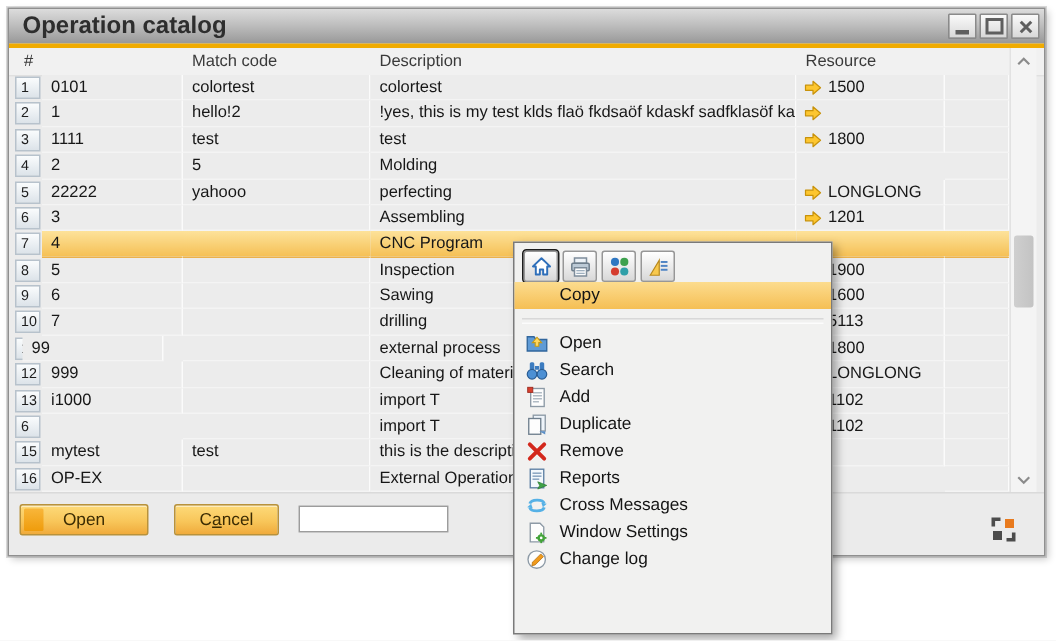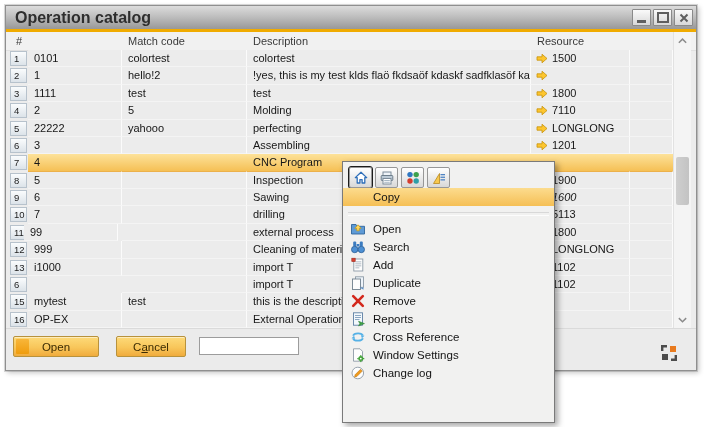--- a/index.html
+++ b/index.html
@@ -141,23 +141,20 @@
             <span class="cell res" style="left: 525px; width: 99px;"><svg viewBox="0 0 12 11" class="link-arrow">
                 <path d="M1 3.8 H6 V1.2 L11 5.5 6 9.8 V7.2 H1 Z" fill="#fdc62f" stroke="#c8920a" stroke-width="0.8" stroke-linejoin="round"></path>
               </svg><span>1800</span></span>
             <span class="cell" style="left: 624px; width: 43px;"></span>
           </div>
           <div class="trow" style="top: 52.125px;">
             <span class="numcell">4</span>
             <span class="cell" style="left: 22px; width: 94px;">2</span>
             <span class="cell" style="left: 116px; width: 125px;">5</span>
             <span class="cell" style="left: 241px; width: 284px;">Molding</span>
-            <span class="cell res" style="left: 525px; width: 99px;"><svg viewBox="0 0 12 11" class="link-arrow">
-                <path d="M1 3.8 H6 V1.2 L11 5.5 6 9.8 V7.2 H1 Z" fill="#fdc62f" stroke="#c8920a" stroke-width="0.8" stroke-linejoin="round"></path>
-              </svg><span>7110</span></span>
             <span class="cell" style="left: 624px; width: 43px;"></span>
           </div>
           <div class="trow" style="top: 69.5px;">
             <span class="numcell">5</span>
             <span class="cell" style="left: 22px; width: 94px;">22222</span>
             <span class="cell" style="left: 116px; width: 125px;">yahooo</span>
             <span class="cell" style="left: 241px; width: 284px;">perfecting</span>
             <span class="cell res" style="left: 525px; width: 99px;"><svg viewBox="0 0 12 11" class="link-arrow">
                 <path d="M1 3.8 H6 V1.2 L11 5.5 6 9.8 V7.2 H1 Z" fill="#fdc62f" stroke="#c8920a" stroke-width="0.8" stroke-linejoin="round"></path>
               </svg><span>LONGLONG</span></span>
@@ -187,34 +184,34 @@
             <span class="cell" style="left: 116px; width: 125px;"></span>
             <span class="cell" style="left: 241px; width: 284px;">Inspection</span>
             <span class="cell res" style="left: 525px; width: 99px;"><span>1900</span></span>
             <span class="cell" style="left: 624px; width: 43px;"></span>
           </div>
           <div class="trow" style="top: 139px;">
             <span class="numcell">9</span>
             <span class="cell" style="left: 22px; width: 94px;">6</span>
             <span class="cell" style="left: 116px; width: 125px;"></span>
             <span class="cell" style="left: 241px; width: 284px;">Sawing</span>
-            <span class="cell res" style="left: 525px; width: 99px; font-style: italic;"><span>1600</span></span>
+            <span class="cell res" style="left: 525px; width: 99px;"><span>1600</span></span>
             <span class="cell" style="left: 624px; width: 43px;"></span>
           </div>
           <div class="trow" style="top: 156.375px;">
             <span class="numcell">10</span>
             <span class="cell" style="left: 22px; width: 94px;">7</span>
             <span class="cell" style="left: 116px; width: 125px;"></span>
             <span class="cell" style="left: 241px; width: 284px;">drilling</span>
             <span class="cell res" style="left: 525px; width: 99px;"><span>5113</span></span>
             <span class="cell" style="left: 624px; width: 43px;"></span>
           </div>
           <div class="trow" style="top: 173.75px;">
             <span class="numcell">11</span>
-            <span class="cell" style="left: 18px; width: 94px;">99</span>
+            <span class="cell" style="left: 9px; width: 94px;">99</span>
             <span class="cell" style="left: 116px; width: 125px;"></span>
             <span class="cell" style="left: 241px; width: 284px;">external process</span>
             <span class="cell res" style="left: 525px; width: 99px;"><span>1800</span></span>
             <span class="cell" style="left: 624px; width: 43px;"></span>
           </div>
           <div class="trow" style="top: 191.125px;">
             <span class="numcell">12</span>
             <span class="cell" style="left: 22px; width: 94px;">999</span>
             <span class="cell" style="left: 116px; width: 125px;"></span>
             <span class="cell" style="left: 241px; width: 284px;">Cleaning of material l</span>
@@ -380,21 +377,21 @@
           </svg>
           <span class="lbl">Reports</span>
         </div>
         <div class="m-item">
           <svg viewBox="0 0 16 16">
             <path d="M3.2 6.8 C4 3.6 12 3.6 12.8 6.6" fill="none" stroke="#55b1e6" stroke-width="1.9"></path>
             <path d="M12.8 9.2 C12 12.4 4 12.4 3.2 9.4" fill="none" stroke="#55b1e6" stroke-width="1.9"></path>
             <path d="M10.9 6.2 l3.6 0.6 -2.6 2.4 z" fill="#55b1e6"></path>
             <path d="M5.1 9.8 l-3.6 -0.6 2.6 -2.4 z" fill="#55b1e6"></path>
           </svg>
-          <span class="lbl">Cross Reference</span>
+          <span class="lbl">Cross Messages</span>
         </div>
         <div class="m-item">
           <svg viewBox="0 0 16 16">
             <path d="M3.5 1.8 H10 L12.5 4.3 V14.2 H3.5 Z" fill="#fdfdfd" stroke="#8d9aa6" stroke-width="0.9"></path>
             <g fill="#43a339">
               <circle cx="10.8" cy="11.6" r="2.5"></circle>
               <rect x="10.2" y="8.1" width="1.2" height="1.4"></rect>
               <rect x="10.2" y="13.7" width="1.2" height="1.4"></rect>
               <rect x="7.3" y="11" width="1.4" height="1.2"></rect>
               <rect x="12.9" y="11" width="1.4" height="1.2"></rect>

